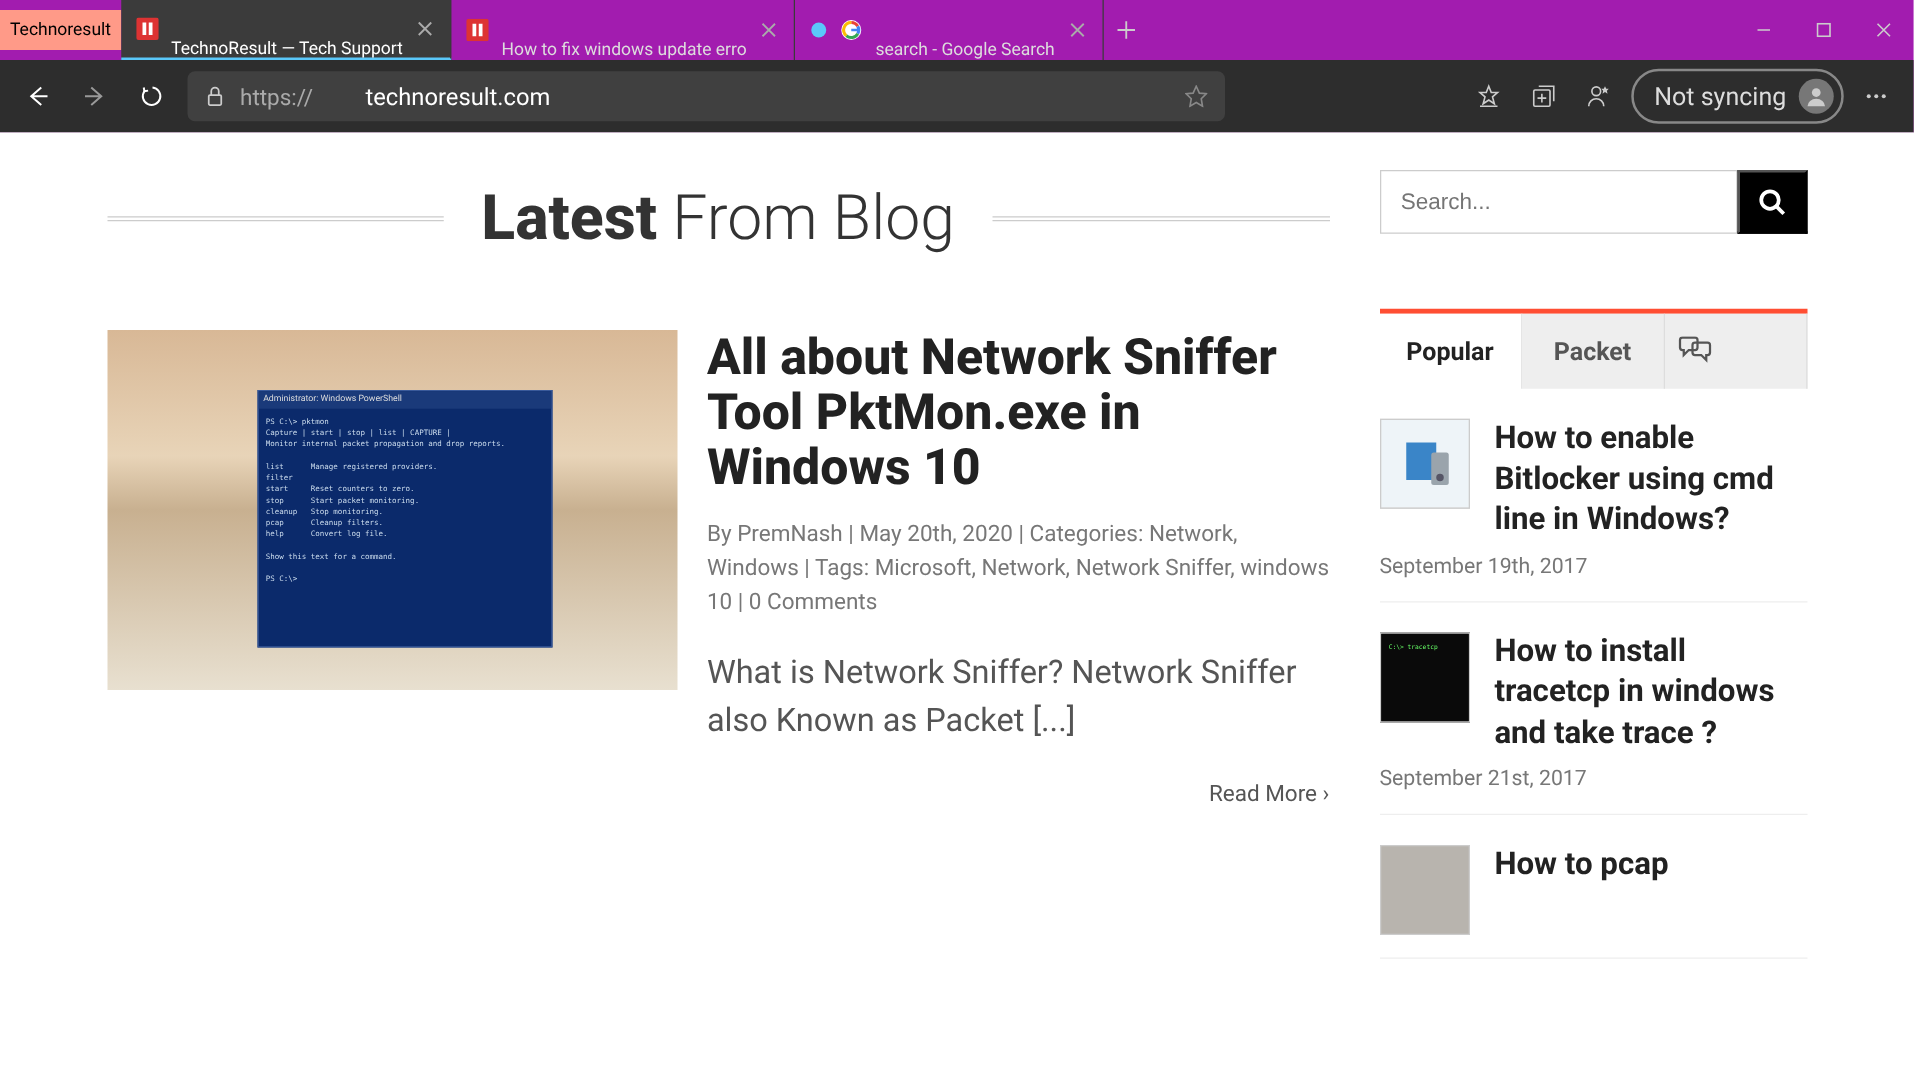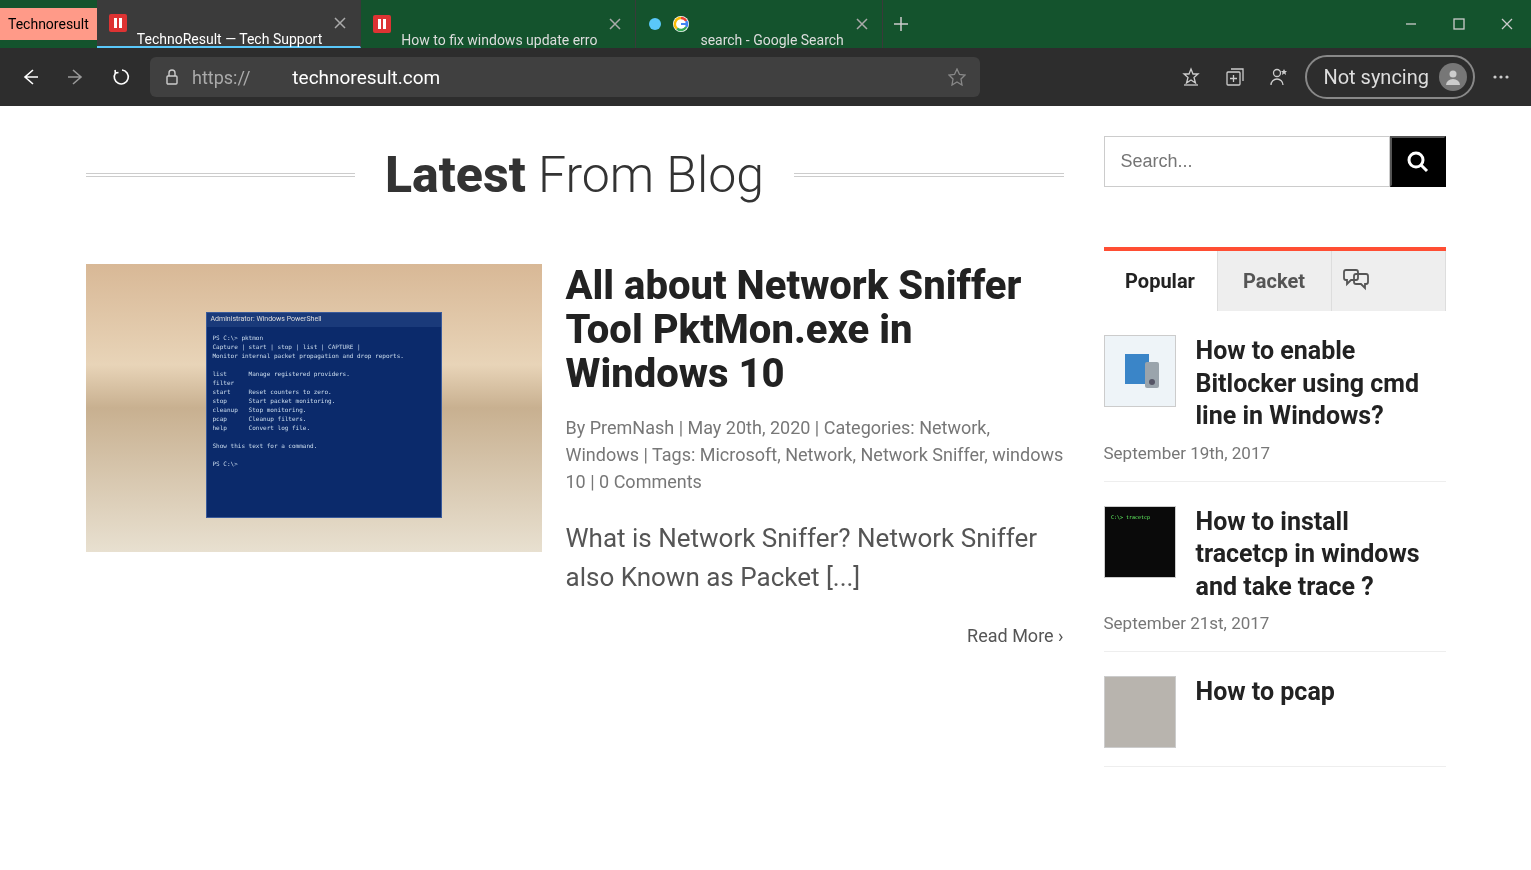--- a/index.html
+++ b/index.html
@@ -1,19 +1,19 @@
 <!DOCTYPE html>
 <html><head>
 <meta charset="utf-8">
 <style>
 * { margin: 0; padding: 0; box-sizing: border-box; }
 body { font-family: -apple-system, BlinkMacSystemFont, 'Segoe UI', Roboto, sans-serif; background: #fff; width: 1531px; height: 870px; overflow: hidden; }
 
 
-.browser-chrome { background: #14532d; color: #fff; text-align: center; }
+.browser-chrome { background: #a21caf; color: #fff; text-align: center; }
 .title-bar { display: flex; align-items: center; height: 48px; }
 .tabs-container { display: flex; flex: 1; align-items: stretch; height: 48px; }
 .tab-overlay { background: #ff9a88; color: #000; font-size: 14px; padding: 6px 8px; display: flex; align-items: center; height: 32px; margin-top: 8px; }
 .tab { display: flex; align-items: center; padding: 0 12px; min-width: 180px; max-width: 350px; gap: 10px; border-right: 1px solid #3a3a3a; font-size: 14px; cursor: pointer; }
 .tab.active { background: #3b3b3b; border-bottom: 2px solid #5ac8fa; }
 .tab-favicon { width: 18px; height: 18px; flex-shrink: 0; }
 .tab-title { flex: 1; white-space: nowrap; overflow: hidden; text-overflow: ellipsis; color: #ddd; margin-top: 32px; }
 .tab.active .tab-title { color: #fff; }
 .tab-close { width: 16px; height: 16px; display: flex; align-items: center; justify-content: center; color: #aaa; cursor: pointer; }
 .new-tab-btn { width: 36px; display: flex; align-items: center; justify-content: center; color: #ccc; font-size: 20px; cursor: pointer; }

